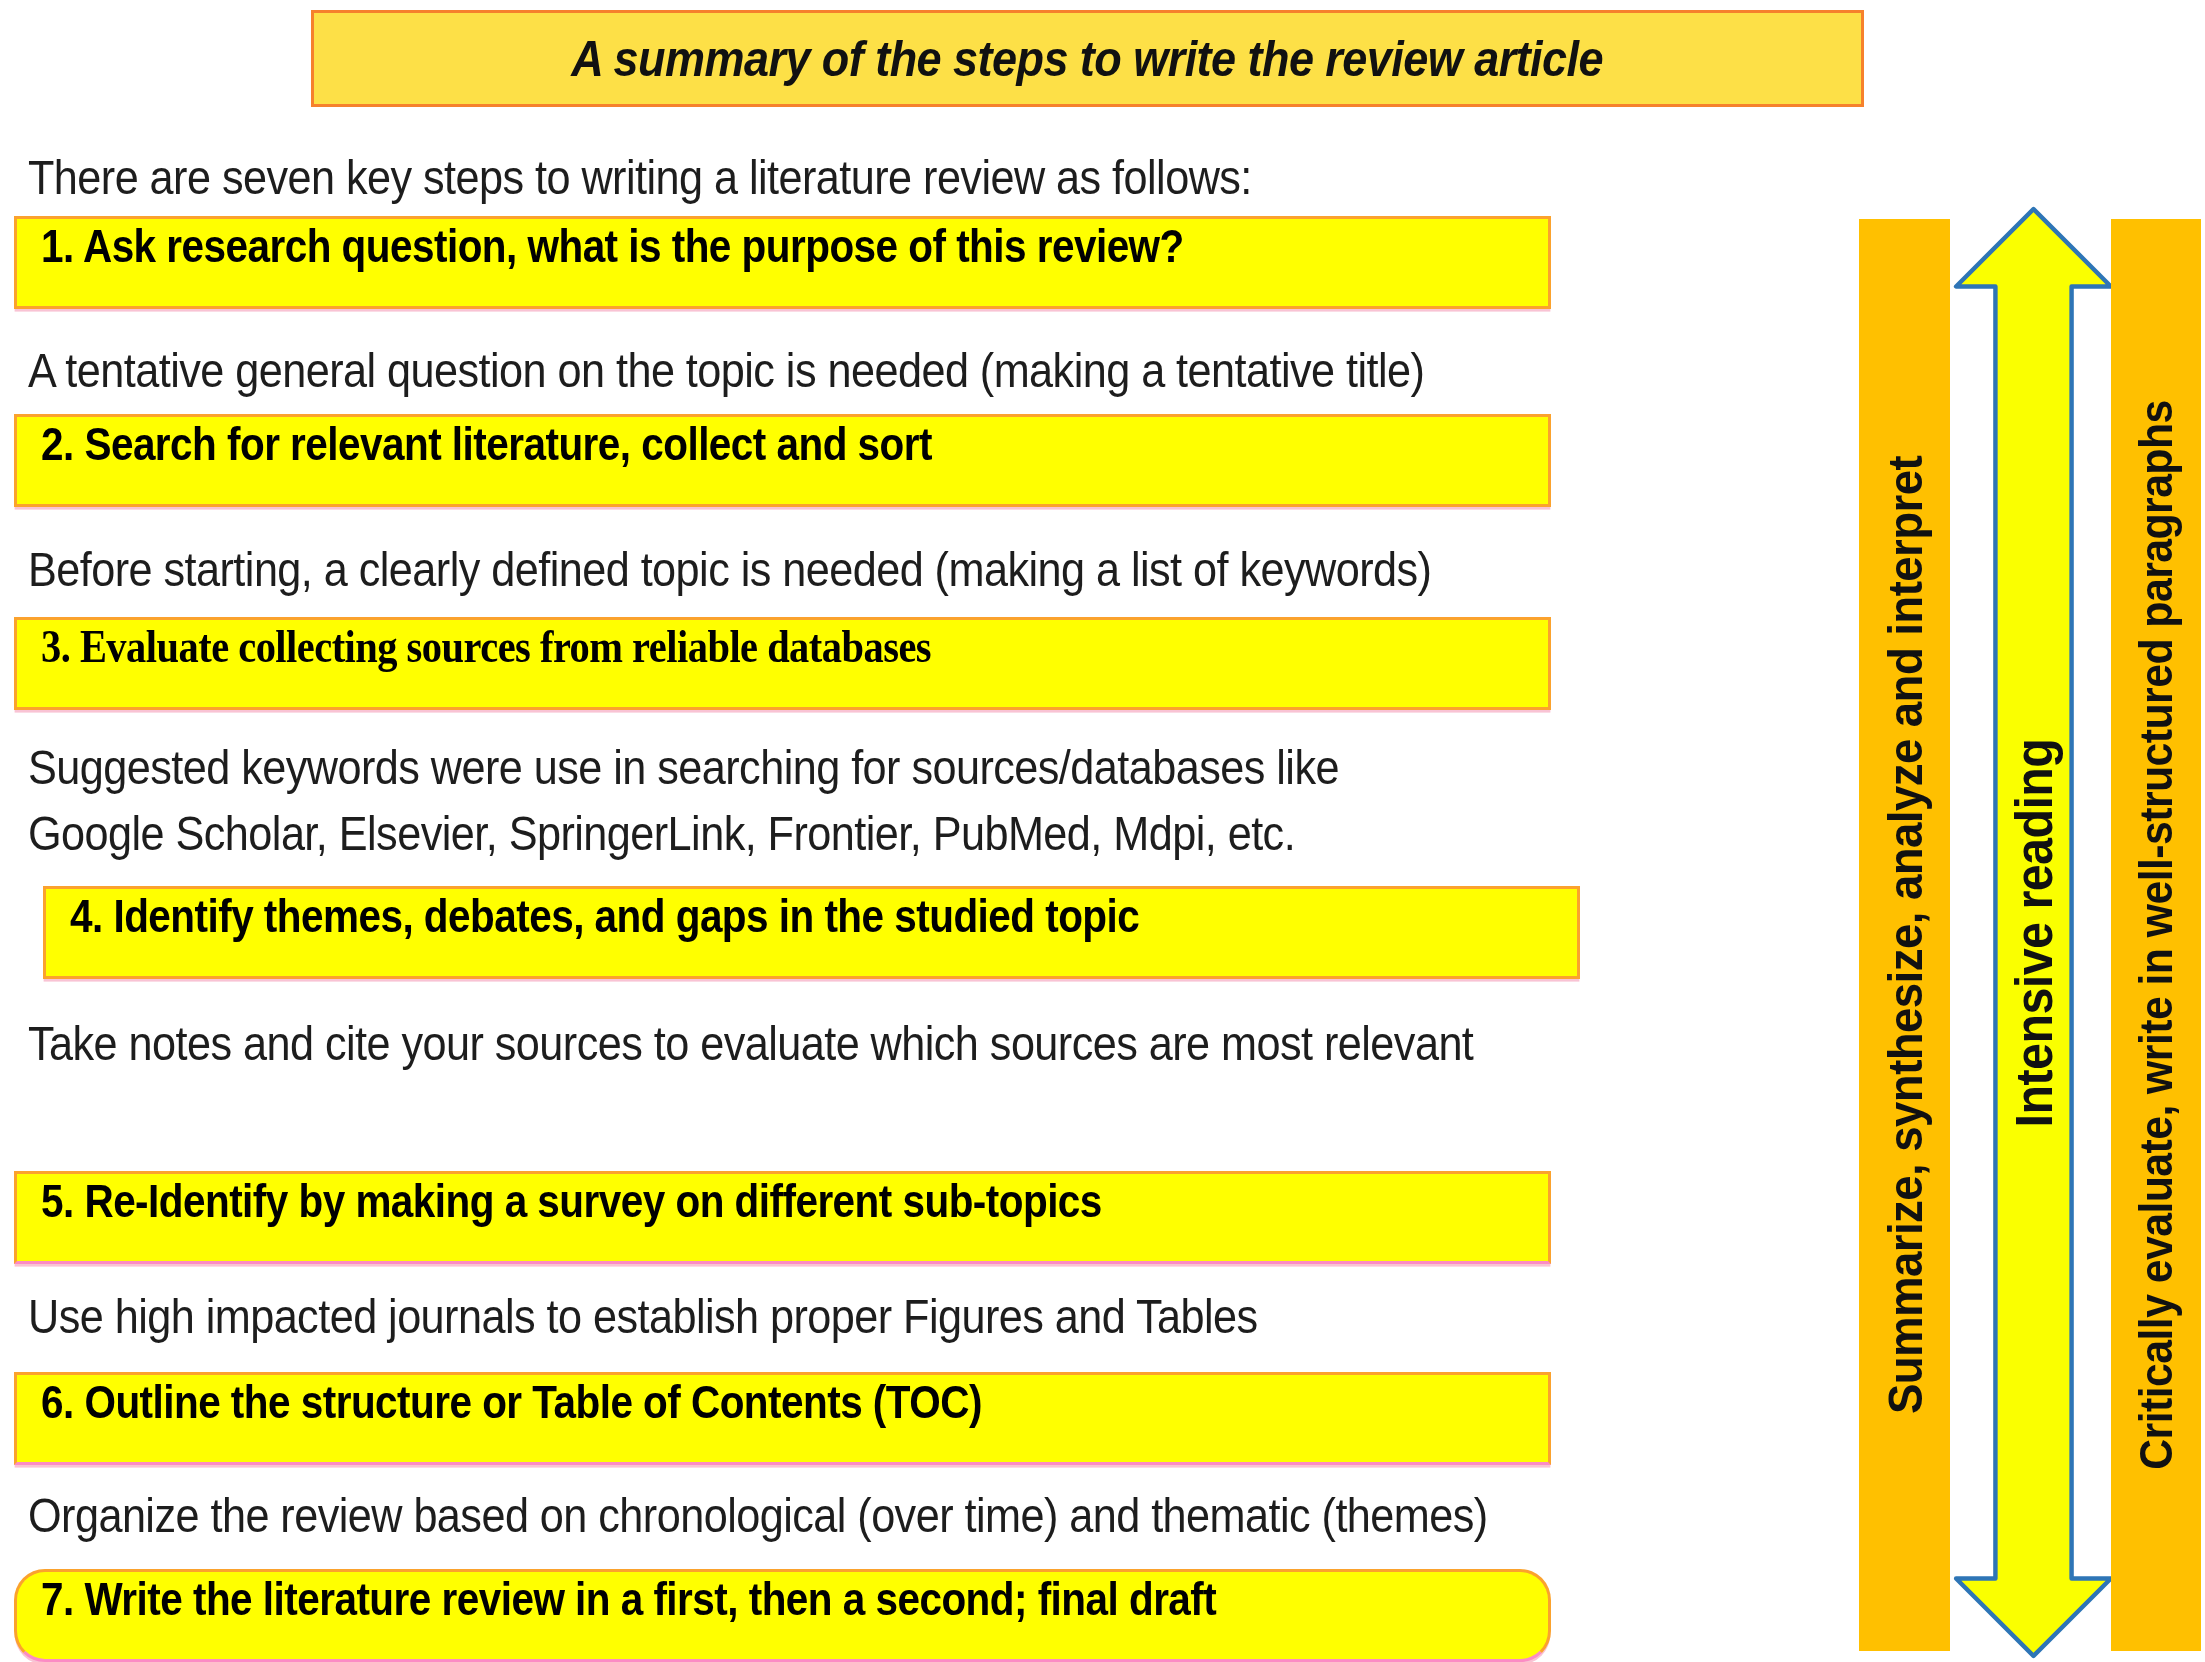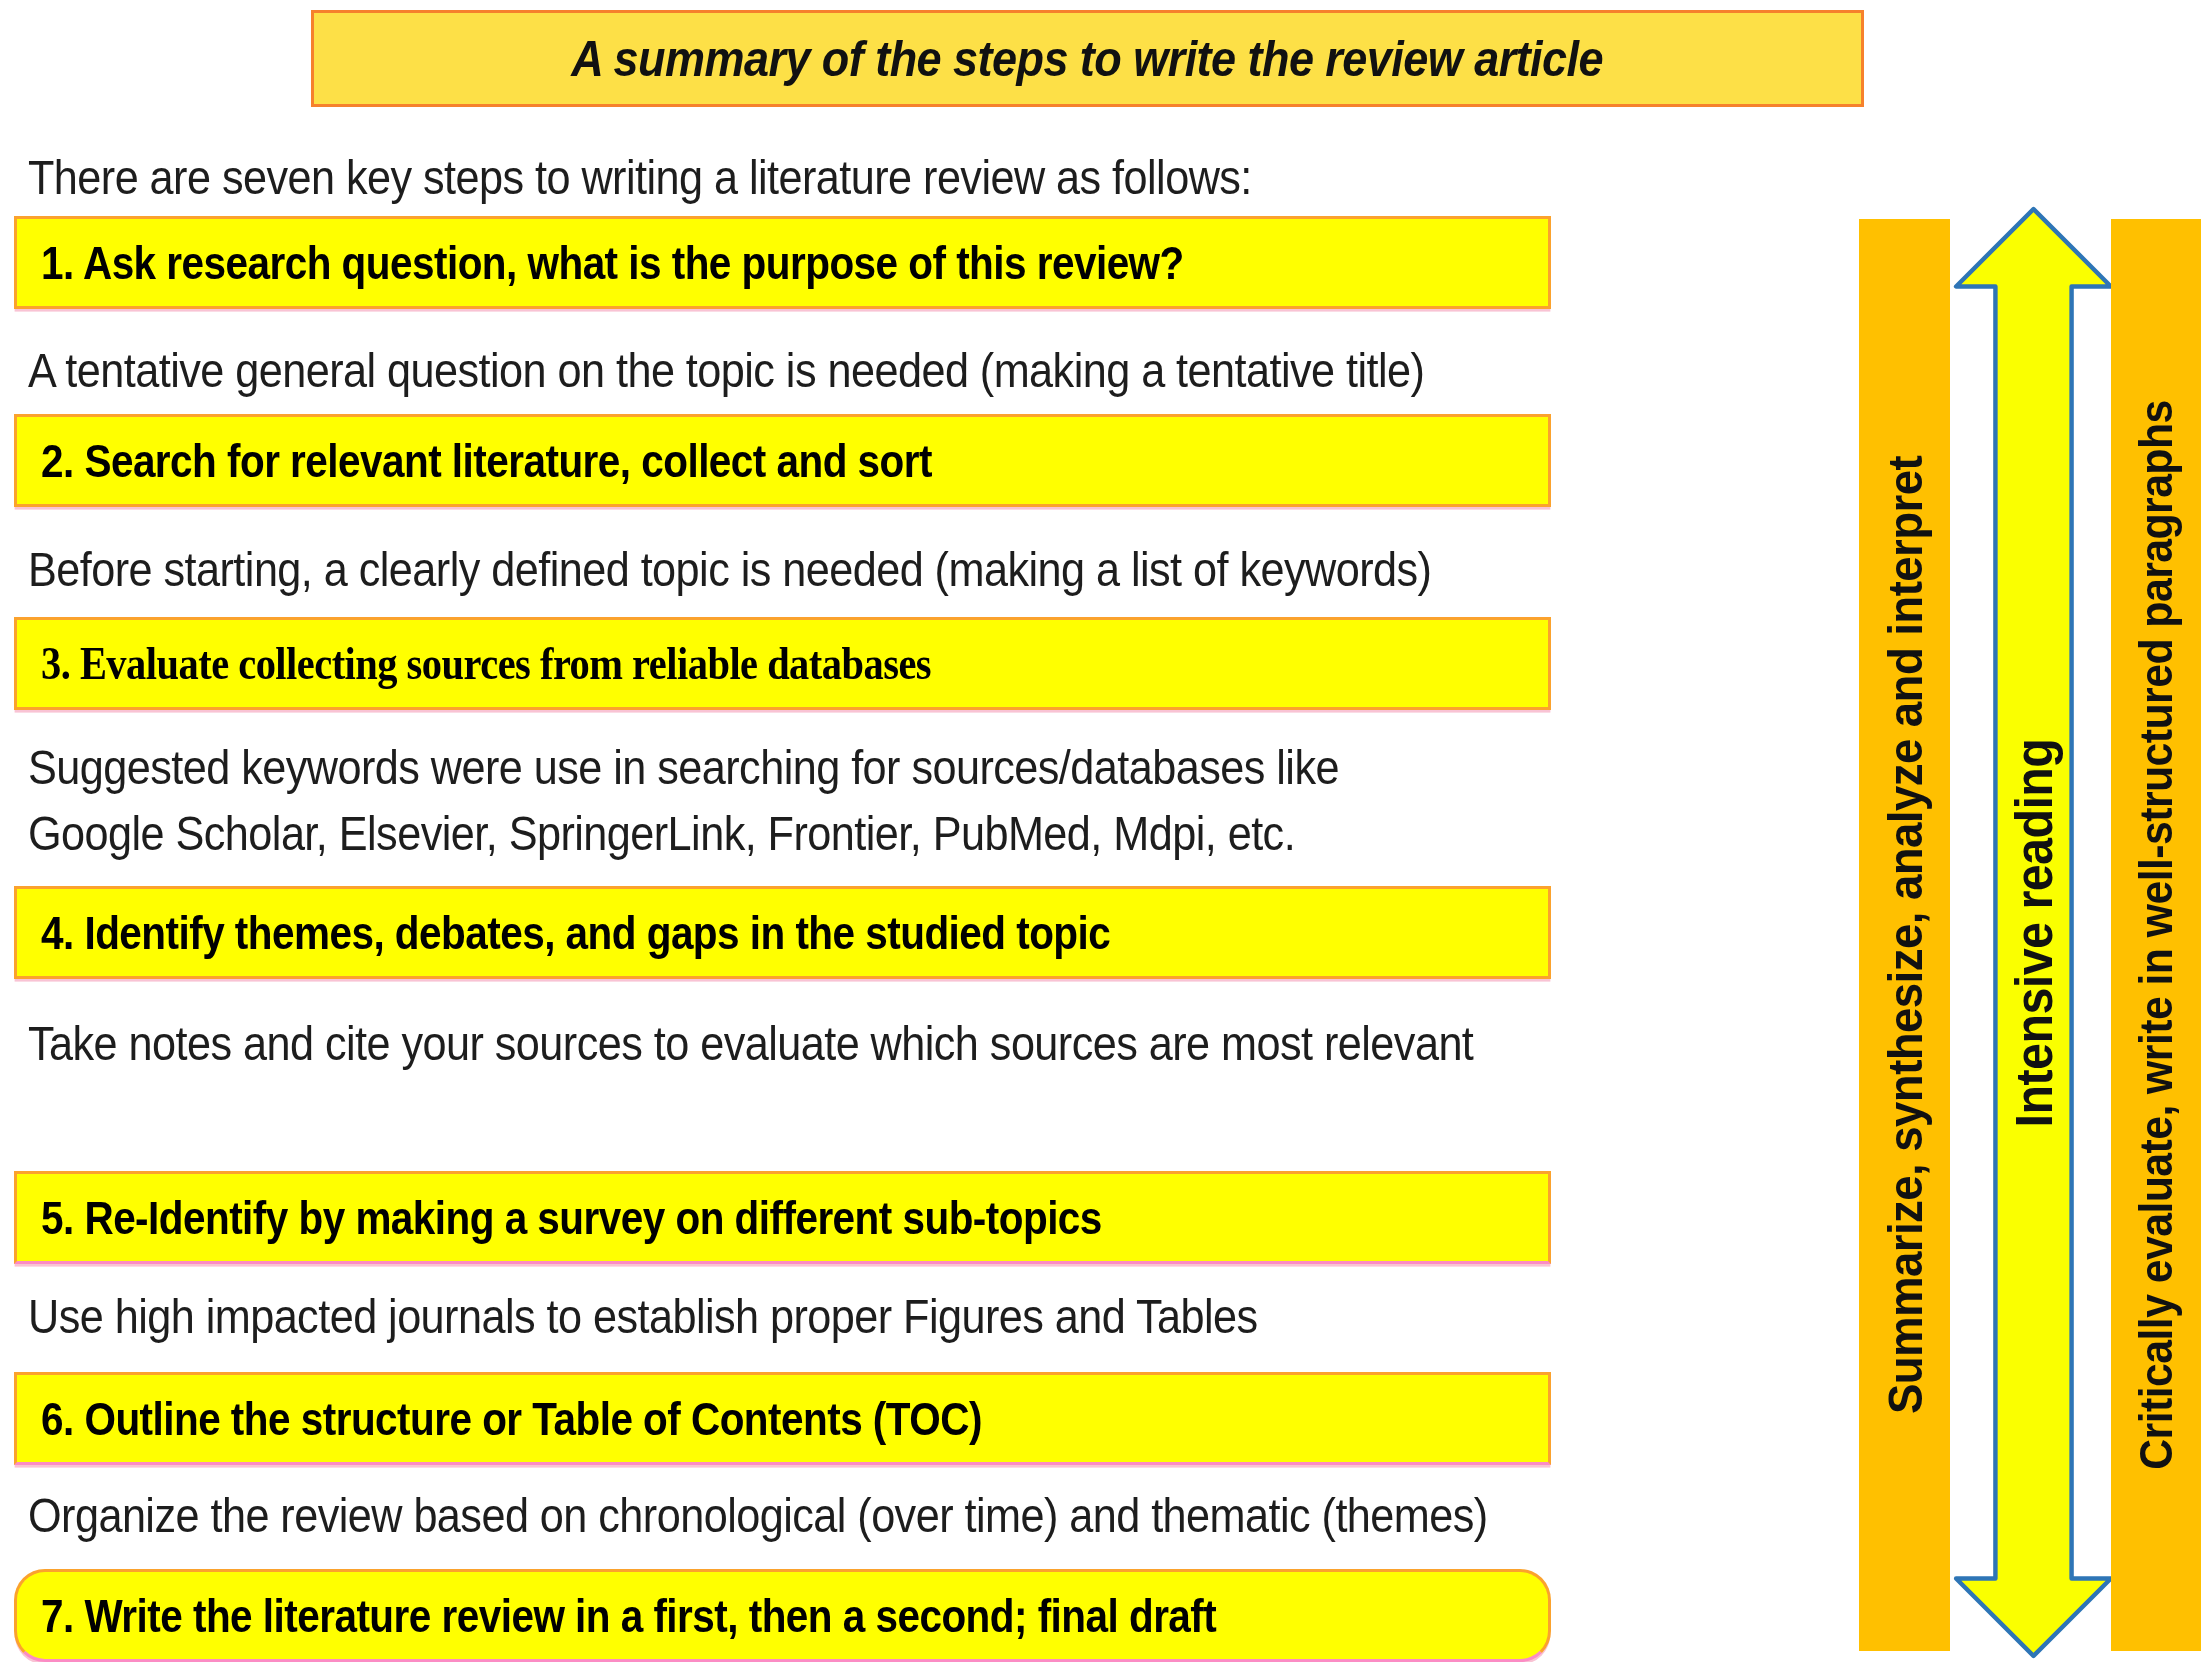--- a/index.html
+++ b/index.html
@@ -35,21 +35,21 @@
     transform:scaleX(0.9);transform-origin:0 50%;
     letter-spacing:-0.6px;
   }
   
   .step{
     position:absolute;left:14px;width:1537px;height:93px;
     box-sizing:border-box;
     background:#ffff00;
     border:3.2px solid #fba22d;
     box-shadow:0 3.2px 0 -0.6px #f9c3d4;
-    display:flex;align-items:center;
+    display:flex;align-items:flex-start;
     padding-left:24px;
   }
   .step.pinkish{border-bottom-color:#fb8cc4;margin-top:8px;}
   .step .txt{
     display:inline-block;
     font-size:46px;font-weight:bold;color:#000;
     white-space:nowrap;
     transform:scaleX(0.88);transform-origin:0 50%;
     letter-spacing:-0.6px;
   }
@@ -108,21 +108,21 @@
 
   <div class="step" style="top:617px;font-family:Liberation Serif, serif;">
     <span class="txt">3. Evaluate collecting sources from reliable databases</span>
   </div>
 
   <div class="plain" style="top:735px;">
     <div class="line"><span class="txt">Suggested keywords were use in searching for sources/databases like</span></div>
     <div class="line"><span class="txt">Google Scholar, Elsevier, SpringerLink, Frontier, PubMed, Mdpi, etc.</span></div>
   </div>
 
-  <div class="step" style="top:886px;">
+  <div class="step" style="top:886px;margin-left:29px;">
     <span class="txt">4. Identify themes, debates, and gaps in the studied topic</span>
   </div>
 
   <div class="plain" style="top:1011px;">
     <div class="line"><span class="txt">Take notes and cite your sources to evaluate which sources are most relevant</span></div>
   </div>
 
   <div class="step pinkish" style="top:1163px;">
     <span class="txt">5. Re-Identify by making a survey on different sub-topics</span>
   </div>

